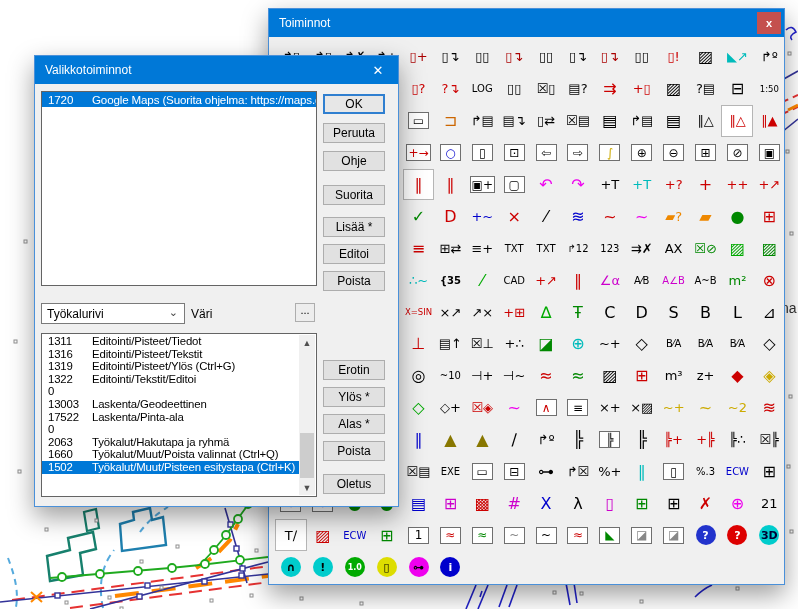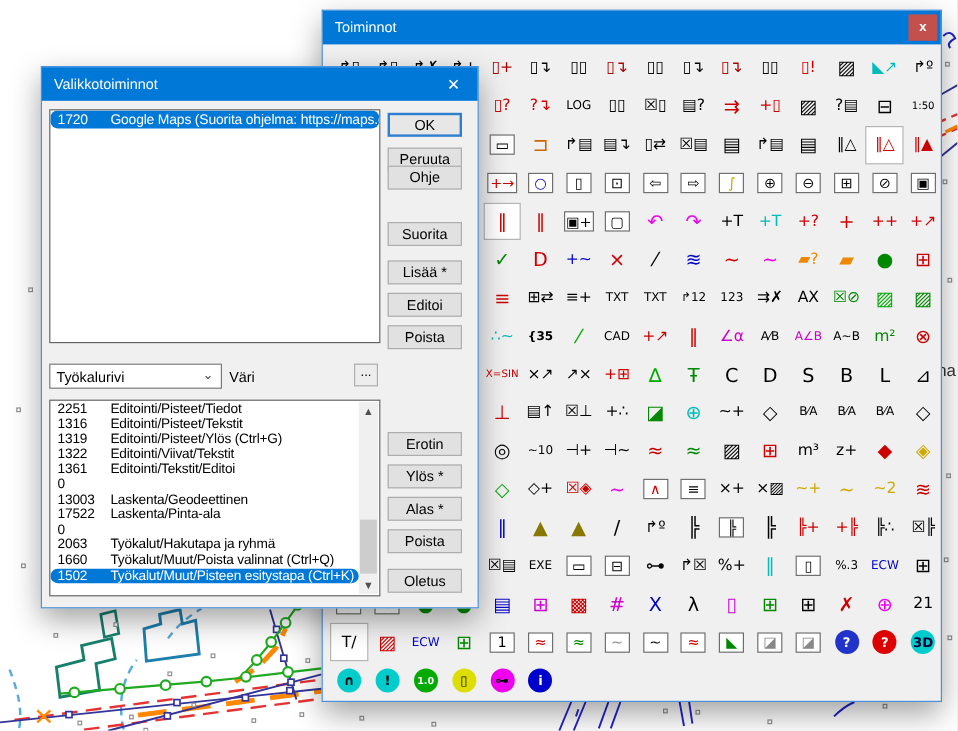--- a/index.html
+++ b/index.html
@@ -13,21 +13,21 @@
   .close-x{position:absolute;top:0;right:0;width:40px;height:28px;display:flex;align-items:center;
            justify-content:center;color:#fff;font-size:13px;cursor:pointer;}
   .close-red{position:absolute;top:3px;right:3px;width:24px;height:22px;background:#c4504e;
              color:#fff;font-size:11px;font-weight:bold;display:flex;align-items:center;justify-content:center;}
   
   .btn{position:absolute;left:288px;width:62px;height:20px;background:#e1e1e1;border:1px solid #adadad;
        font-size:12px;display:flex;align-items:center;justify-content:center;box-sizing:border-box;cursor:pointer;}
   .btn.default{border:2px solid #2f7fd0;background:#e7e7e7;}
   .listbox{position:absolute;background:#fff;border:1px solid #646464;box-sizing:border-box;overflow:hidden;}
   .lrow{display:flex;height:12.6px;line-height:12.6px;font-size:11.4px;letter-spacing:-0.15px;
-        white-space:nowrap;color:#000;border-radius:6px;}
+        white-space:nowrap;color:#000;}
   .lrow .lid{width:50px;flex:none;padding-left:6px;box-sizing:border-box;}
   .lrow.sel{background:#0078d7;color:#fff;}
   #top-list .lrow{height:15px;line-height:15px;font-size:11.6px;}
   .combo{position:absolute;left:6px;top:247px;width:144px;height:21px;background:#fff;border:1px solid #7a7a7a;
          font-size:12px;display:flex;align-items:center;padding-left:5px;box-sizing:border-box;cursor:pointer;}
   .combo .chev{position:absolute;right:6px;top:2px;color:#444;font-size:11px;}
   .lbl{position:absolute;font-size:12px;color:#000;}
   .dots-btn{position:absolute;left:260px;top:247px;width:20px;height:19px;background:#ededed;border:1px solid #adadad;
             font-size:11px;display:flex;align-items:flex-start;justify-content:center;box-sizing:border-box;cursor:pointer;}
   .sbar{position:absolute;right:1px;top:1px;bottom:1px;width:16px;background:#f0f0f0;}
@@ -991,53 +991,49 @@
 
     <div id="top-list" class="listbox" style="left:6px;top:35px;width:276px;height:195px;">
         <div class="lrow sel">
           <span class="lid">1720</span>
           <span>Google Maps (Suorita ohjelma: https://maps.g</span>
         </div>
       </div>
 
     <div class="btn default" style="top:38px">OK</div>
     <div class="btn" style="top:67px">Peruuta</div>
-    <div class="btn" style="top:82px">Ohje</div>
+    <div class="btn" style="top:95px">Ohje</div>
     <div class="btn" style="top:129px">Suorita</div>
     <div class="btn" style="top:161px">Lisää *</div>
     <div class="btn" style="top:188px">Editoi</div>
     <div class="btn" style="top:215px">Poista</div>
 
     <div class="combo">
       <span>Työkalurivi</span>
       <span class="chev">⌄</span>
     </div>
     <div class="lbl" style="left:156px;top:251px">Väri</div>
     <div class="dots-btn">...</div>
 
     <div class="listbox" style="left:6px;top:277px;width:276px;height:164px;">
       <div id="menu-list" style="position:absolute;left:0;top:1px;right:17px;">
           <div class="lrow">
-            <span class="lid">2251</span>
+            <span class="lid">1311</span>
             <span>Editointi/Pisteet/Tiedot</span>
           </div>
           <div class="lrow">
             <span class="lid">1316</span>
             <span>Editointi/Pisteet/Tekstit</span>
           </div>
           <div class="lrow">
             <span class="lid">1319</span>
             <span>Editointi/Pisteet/Ylös (Ctrl+G)</span>
           </div>
           <div class="lrow">
             <span class="lid">1322</span>
-            <span>Editointi/Viivat/Tekstit</span>
-          </div>
-          <div class="lrow">
-            <span class="lid">1361</span>
             <span>Editointi/Tekstit/Editoi</span>
           </div>
           <div class="lrow">
             <span class="lid">0</span>
             <span></span>
           </div>
           <div class="lrow">
             <span class="lid">13003</span>
             <span>Laskenta/Geodeettinen</span>
           </div>

